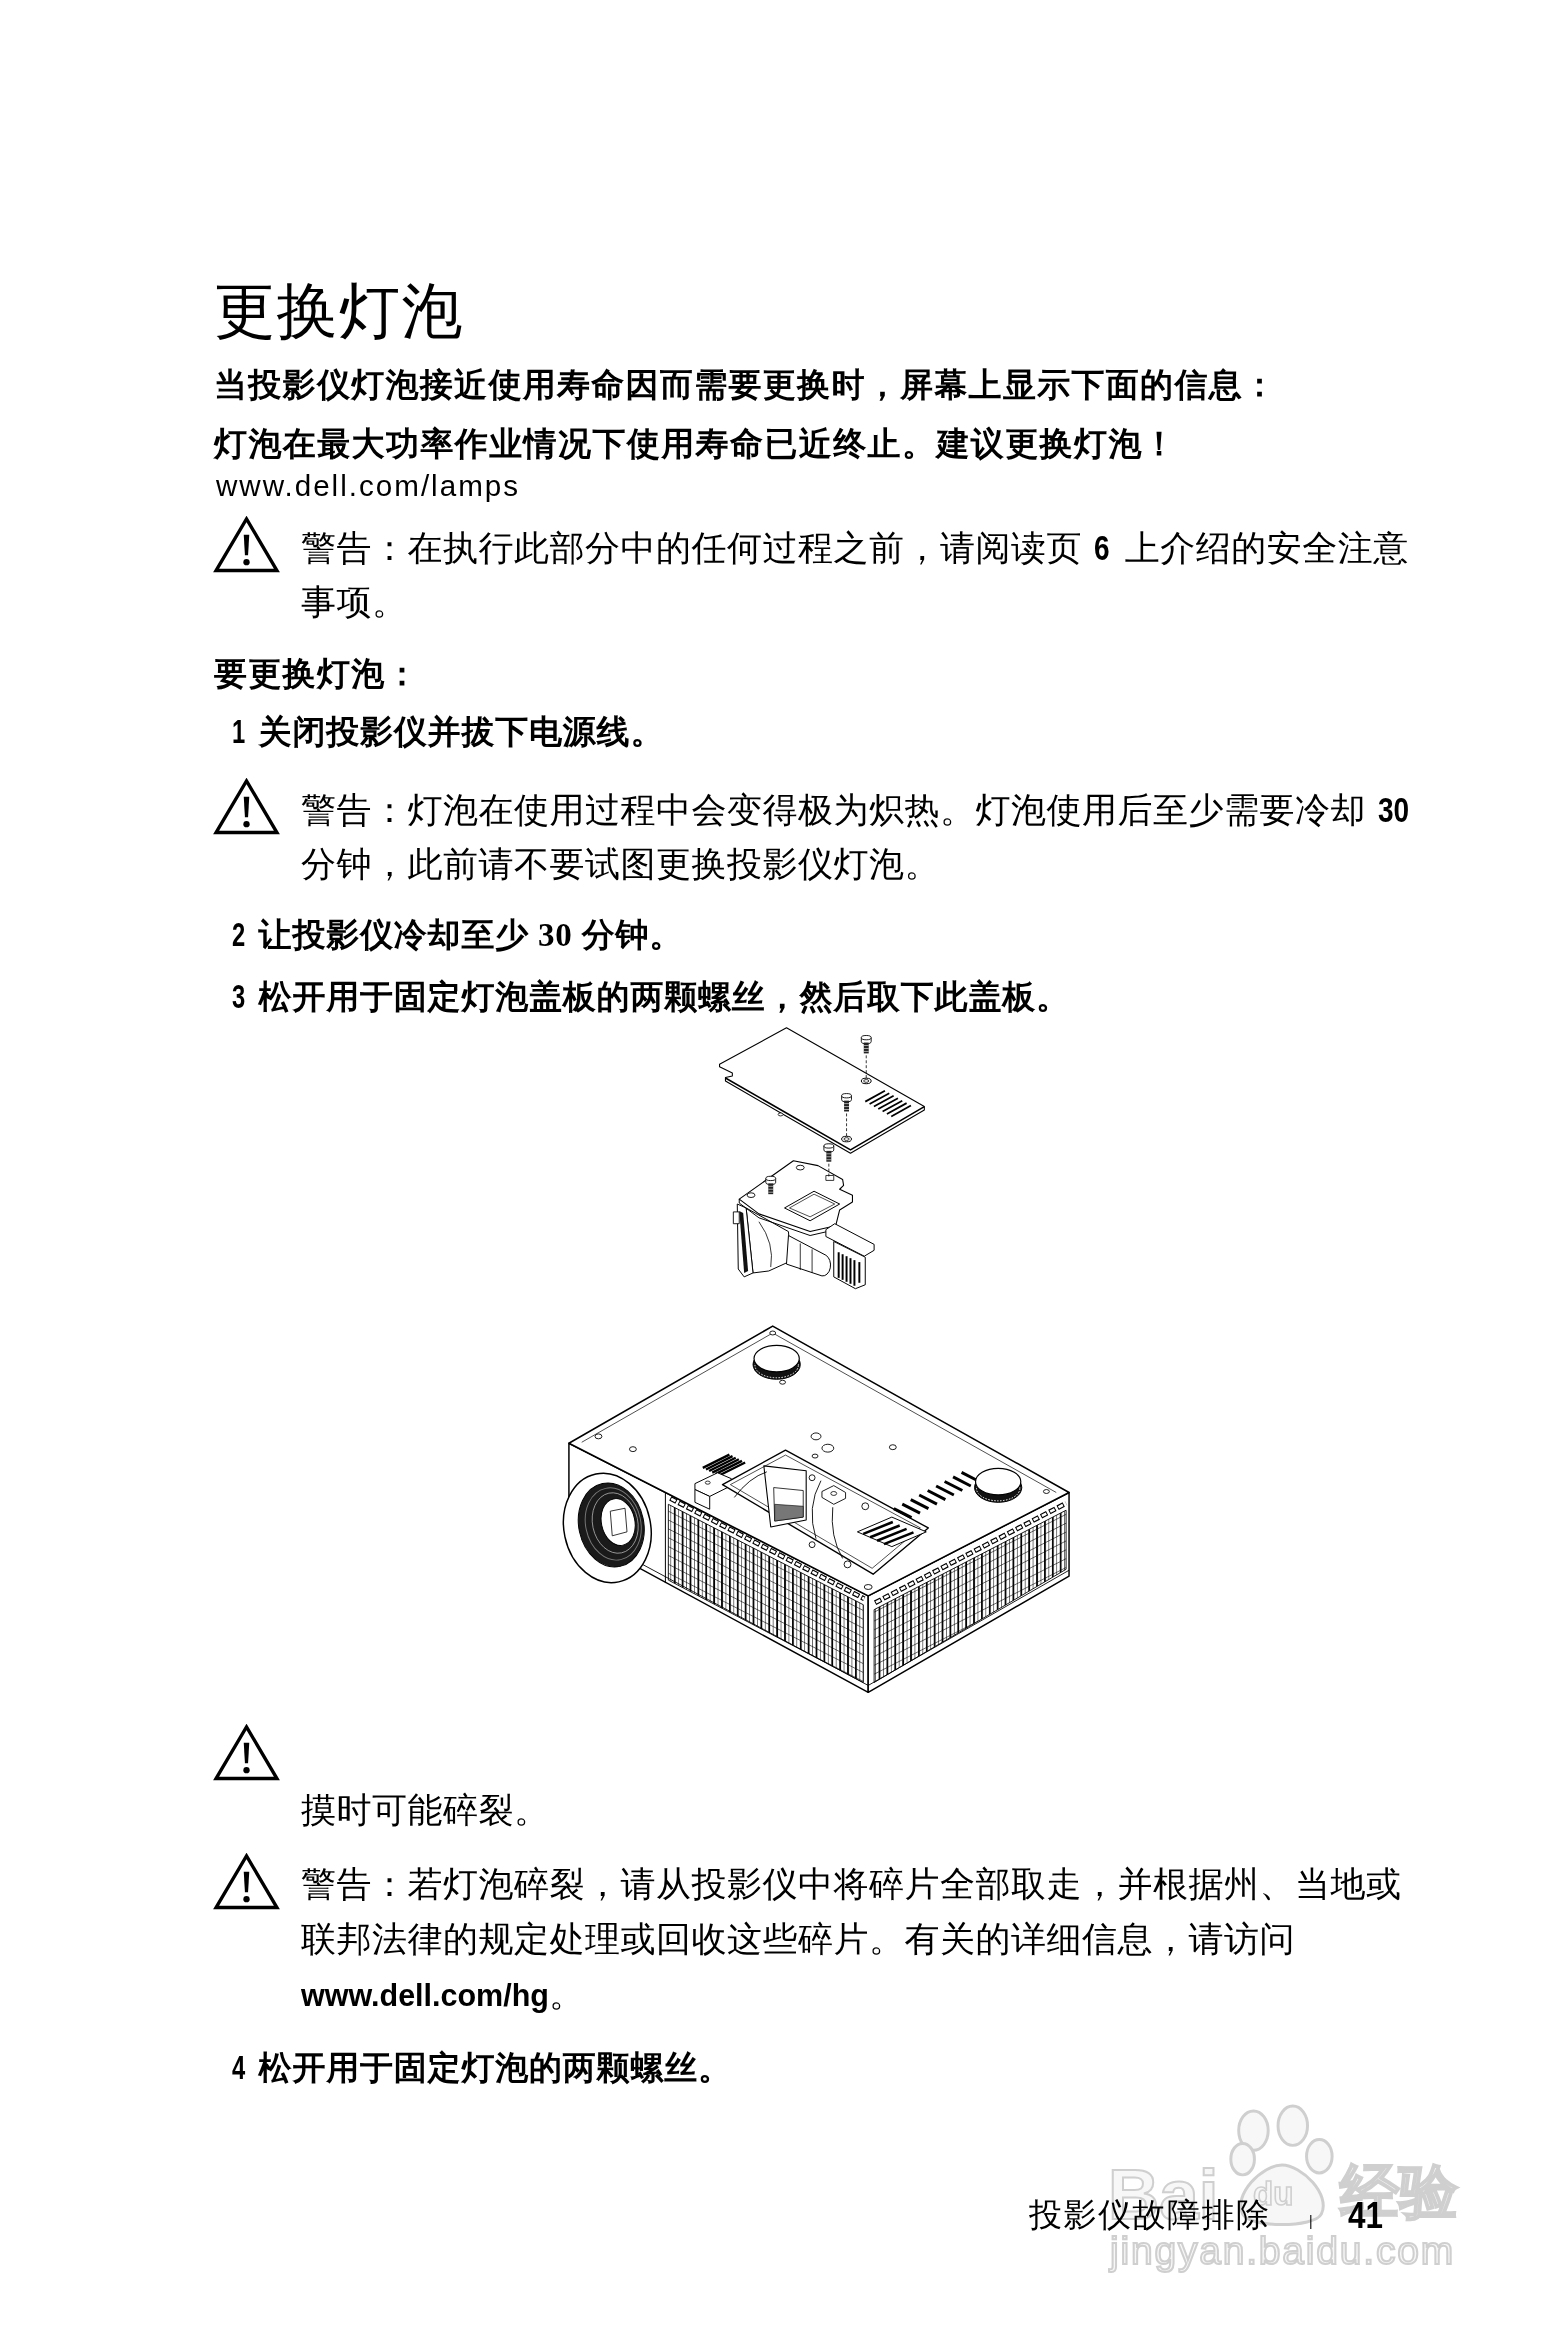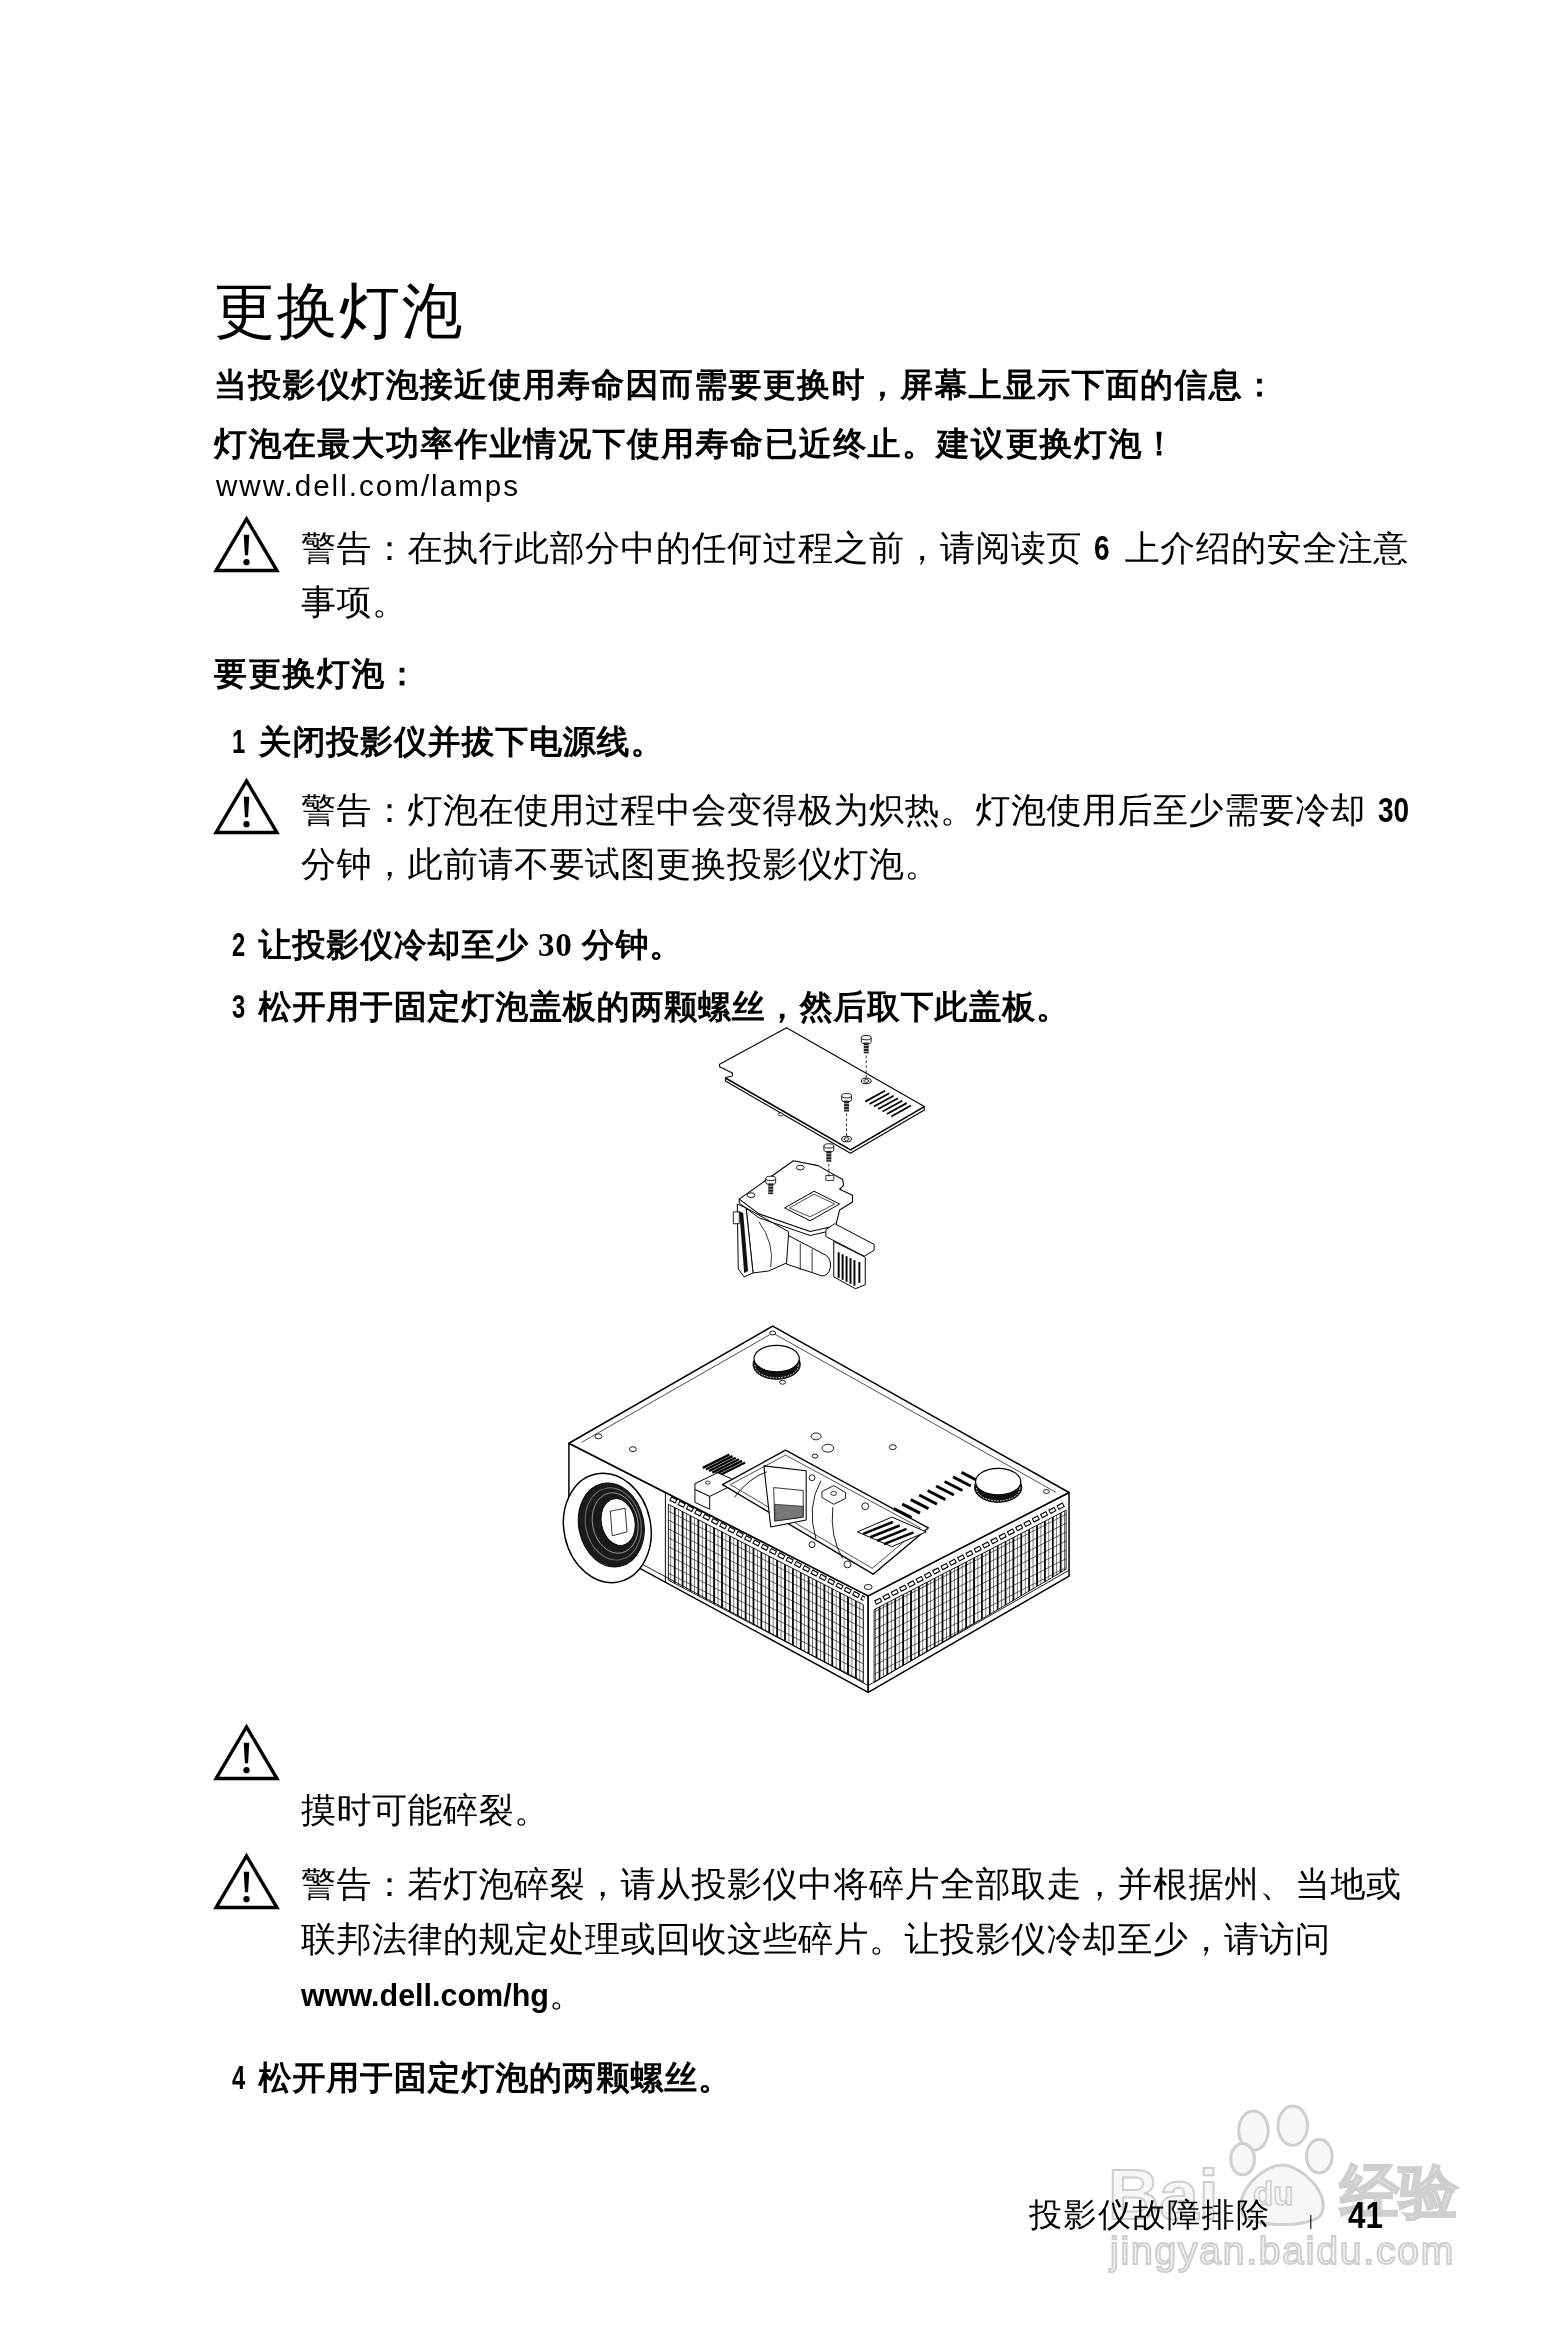--- a/index.html
+++ b/index.html
@@ -20,21 +20,21 @@
   .proc { left: 214px; top: 653px; font-size: 33px; line-height: 43px; letter-spacing: 1.3px; }
 
   .warning { position: absolute; left: 213px; width: 1231px; height: 167px; }
   .warning .tri { position: absolute; left: 0; top: -3.9px; width: 67px; height: 57px; }
   .warning .wl { position: absolute; left: 88px; height: 55px; line-height: 55px; font-size: 35px; letter-spacing: 0.5px; white-space: nowrap; }
   .wl.l0 { top: 0; } .wl.l1 { top: 55px; } .wl.l2 { top: 110px; }
   .wlabel { font-weight: normal; }
   .bnum { display: inline-block; font-family: "Liberation Sans", sans-serif; font-weight: bold; transform: scaleX(0.8); transform-origin: left center; letter-spacing: 0; }
   .burl { font-family: "Liberation Sans", sans-serif; font-weight: bold; font-size: 30.5px; letter-spacing: 0; margin-top: 32px; }
 
-  .step { position: absolute; left: 232px; height: 43px; line-height: 24px; white-space: nowrap; margin-top: 20px; }
+  .step { position: absolute; left: 232px; height: 43px; line-height: 43px; white-space: nowrap; }
   .stepnum { display: inline-block; width: 26.6px; font-family: "Liberation Sans", sans-serif; font-weight: bold; font-size: 33px; transform: scaleX(0.72); transform-origin: left center; }
   .steptext { font-size: 33px; letter-spacing: 0.8px; }
 
   .footer-title { left: 1029px; top: 2193px; font-size: 33px; line-height: 43px; letter-spacing: 1.5px; }
   .footer-sep { left: 1309px; top: 2212px; font-size: 13.8px; line-height: 19.7px; }
   .footer-page { left: 1348px; top: 2194px; font-size: 37px; line-height: 43px; font-weight: bold; transform: scaleX(0.85); transform-origin: left center; }
 
   .wm { color: #f7f7f7; -webkit-text-stroke: 2px #cfcfcf; }
   .wm-bai { left: 1108px; top: 2155px; font-size: 71px; line-height: 79px; font-weight: bold; }
   .wm-du { left: 1253px; top: 2174px; font-size: 33px; line-height: 39px; font-weight: bold; -webkit-text-stroke: 1.6px #cfcfcf; }
@@ -282,21 +282,21 @@
   <div class="wl l1"><span>摸时可能碎裂。</span></div>
 </div>
 
 <div class="warning hei" style="top:1857px;">
   <svg class="tri" viewBox="0 0 68 58" width="67" height="57">
     <path d="M34 3 L65 55.5 L3 55.5 Z" fill="none" stroke="#000" stroke-width="3.4"></path>
     <path d="M31.2 19 L36.8 19 L35.6 40 L32.4 40 Z" fill="#000"></path>
     <circle cx="34" cy="47" r="3.2" fill="#000"></circle>
   </svg>
   <div class="wl l0"><span class="wlabel">警告：</span><span>若灯泡碎裂，请从投影仪中将碎片全部取走，并根据州、当地或</span></div>
-  <div class="wl l1"><span>联邦法律的规定处理或回收这些碎片。让投影仪冷却至少，请访问</span></div>
+  <div class="wl l1"><span>联邦法律的规定处理或回收这些碎片。有关的详细信息，请访问</span></div>
   <div class="wl l2"><span class="burl">www.dell.com/hg</span><span>。</span></div>
 </div>
 
 <div class="step" style="top:2046px;">
   <span class="stepnum">4</span><span class="song steptext">松开用于固定灯泡的两颗螺丝。</span>
 </div>
 
 <svg class="abs" style="left:1221px;top:2098px;" width="118" height="138" viewBox="1240 2130 120 140">
   <g fill="#f7f7f7" stroke="#cfcfcf" stroke-width="3">
     <ellipse cx="1273" cy="2163" rx="15" ry="20"></ellipse>

